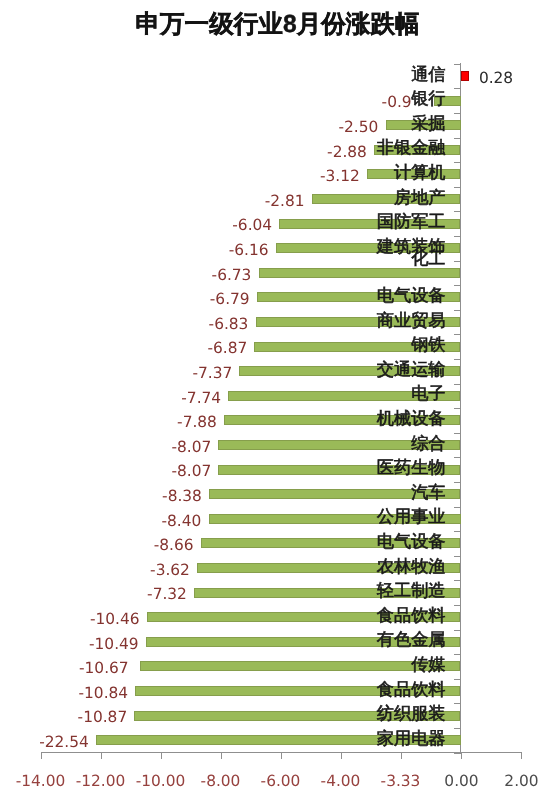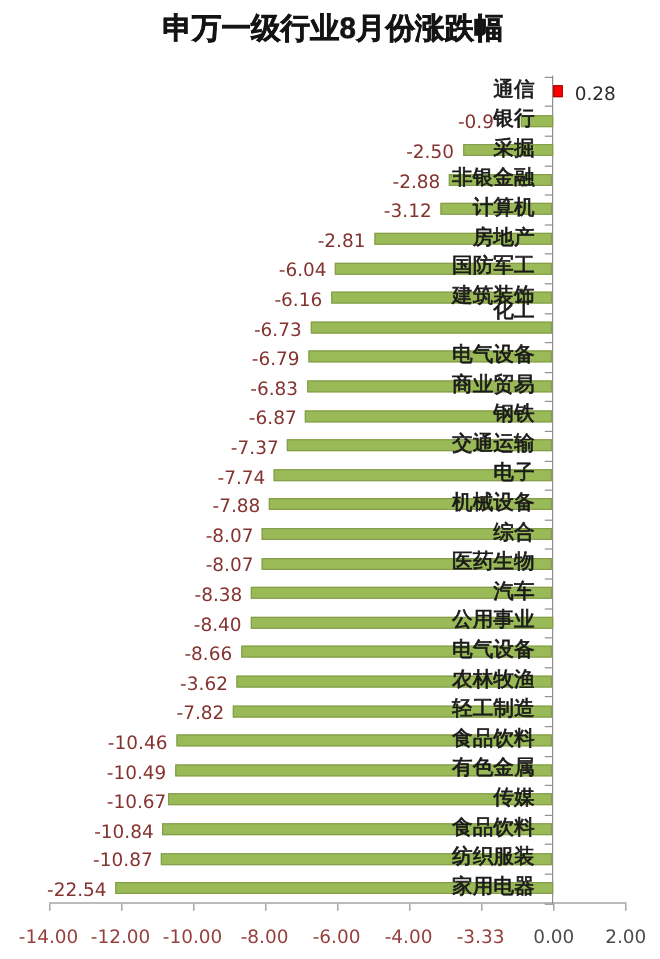--- a/index.html
+++ b/index.html
@@ -137,30 +137,30 @@
       <div class="clabel" style="right:104.5px;top:508.4px">公用事业</div>
       <div class="dlabel" style="left:161.5px;top:513.5px">-8.40</div>
       <div class="bar" style="left:200.7px;top:538.4px;width:259.8px"></div>
       <div class="clabel" style="right:104.5px;top:533.0px">电气设备</div>
       <div class="dlabel" style="left:153.7px;top:538.1px">-8.66</div>
       <div class="bar" style="left:197.1px;top:563.0px;width:263.4px"></div>
       <div class="clabel" style="right:104.5px;top:557.6px">农林牧渔</div>
       <div class="dlabel" style="left:150.1px;top:562.7px">-3.62</div>
       <div class="bar" style="left:194.1px;top:587.6px;width:266.4px"></div>
       <div class="clabel" style="right:104.5px;top:582.2px">轻工制造</div>
-      <div class="dlabel" style="left:147.1px;top:587.3px">-7.82</div>
+      <div class="dlabel" style="left:147.1px;top:587.3px">-7.32</div>
       <div class="bar" style="left:146.7px;top:612.2px;width:313.8px"></div>
       <div class="clabel" style="right:104.5px;top:606.8px">食品饮料</div>
       <div class="dlabel" style="left:89.9px;top:611.9px">-10.46</div>
       <div class="bar" style="left:145.8px;top:636.8px;width:314.7px"></div>
       <div class="clabel" style="right:104.5px;top:631.4px">有色金属</div>
       <div class="dlabel" style="left:89.0px;top:636.5px">-10.49</div>
       <div class="bar" style="left:140.4px;top:661.4px;width:320.1px"></div>
       <div class="clabel" style="right:104.5px;top:656.0px">传媒</div>
-      <div class="dlabel" style="left:89px;top:661.1px">-10.67</div>
+      <div class="dlabel" style="left:79px;top:661.1px">-10.67</div>
       <div class="bar" style="left:135.3px;top:686.0px;width:325.2px"></div>
       <div class="clabel" style="right:104.5px;top:680.6px">食品饮料</div>
       <div class="dlabel" style="left:78.5px;top:685.7px">-10.84</div>
       <div class="bar" style="left:134.4px;top:710.6px;width:326.1px"></div>
       <div class="clabel" style="right:104.5px;top:705.2px">纺织服装</div>
       <div class="dlabel" style="left:77.6px;top:710.3px">-10.87</div>
       <div class="bar" style="left:96.0px;top:735.2px;width:364.5px"></div>
       <div class="clabel" style="right:104.5px;top:729.8px">家用电器</div>
       <div class="dlabel" style="left:39.2px;top:734.9px">-22.54</div>
       <div class="xlabel" style="left:40.5px">-14.00</div>

